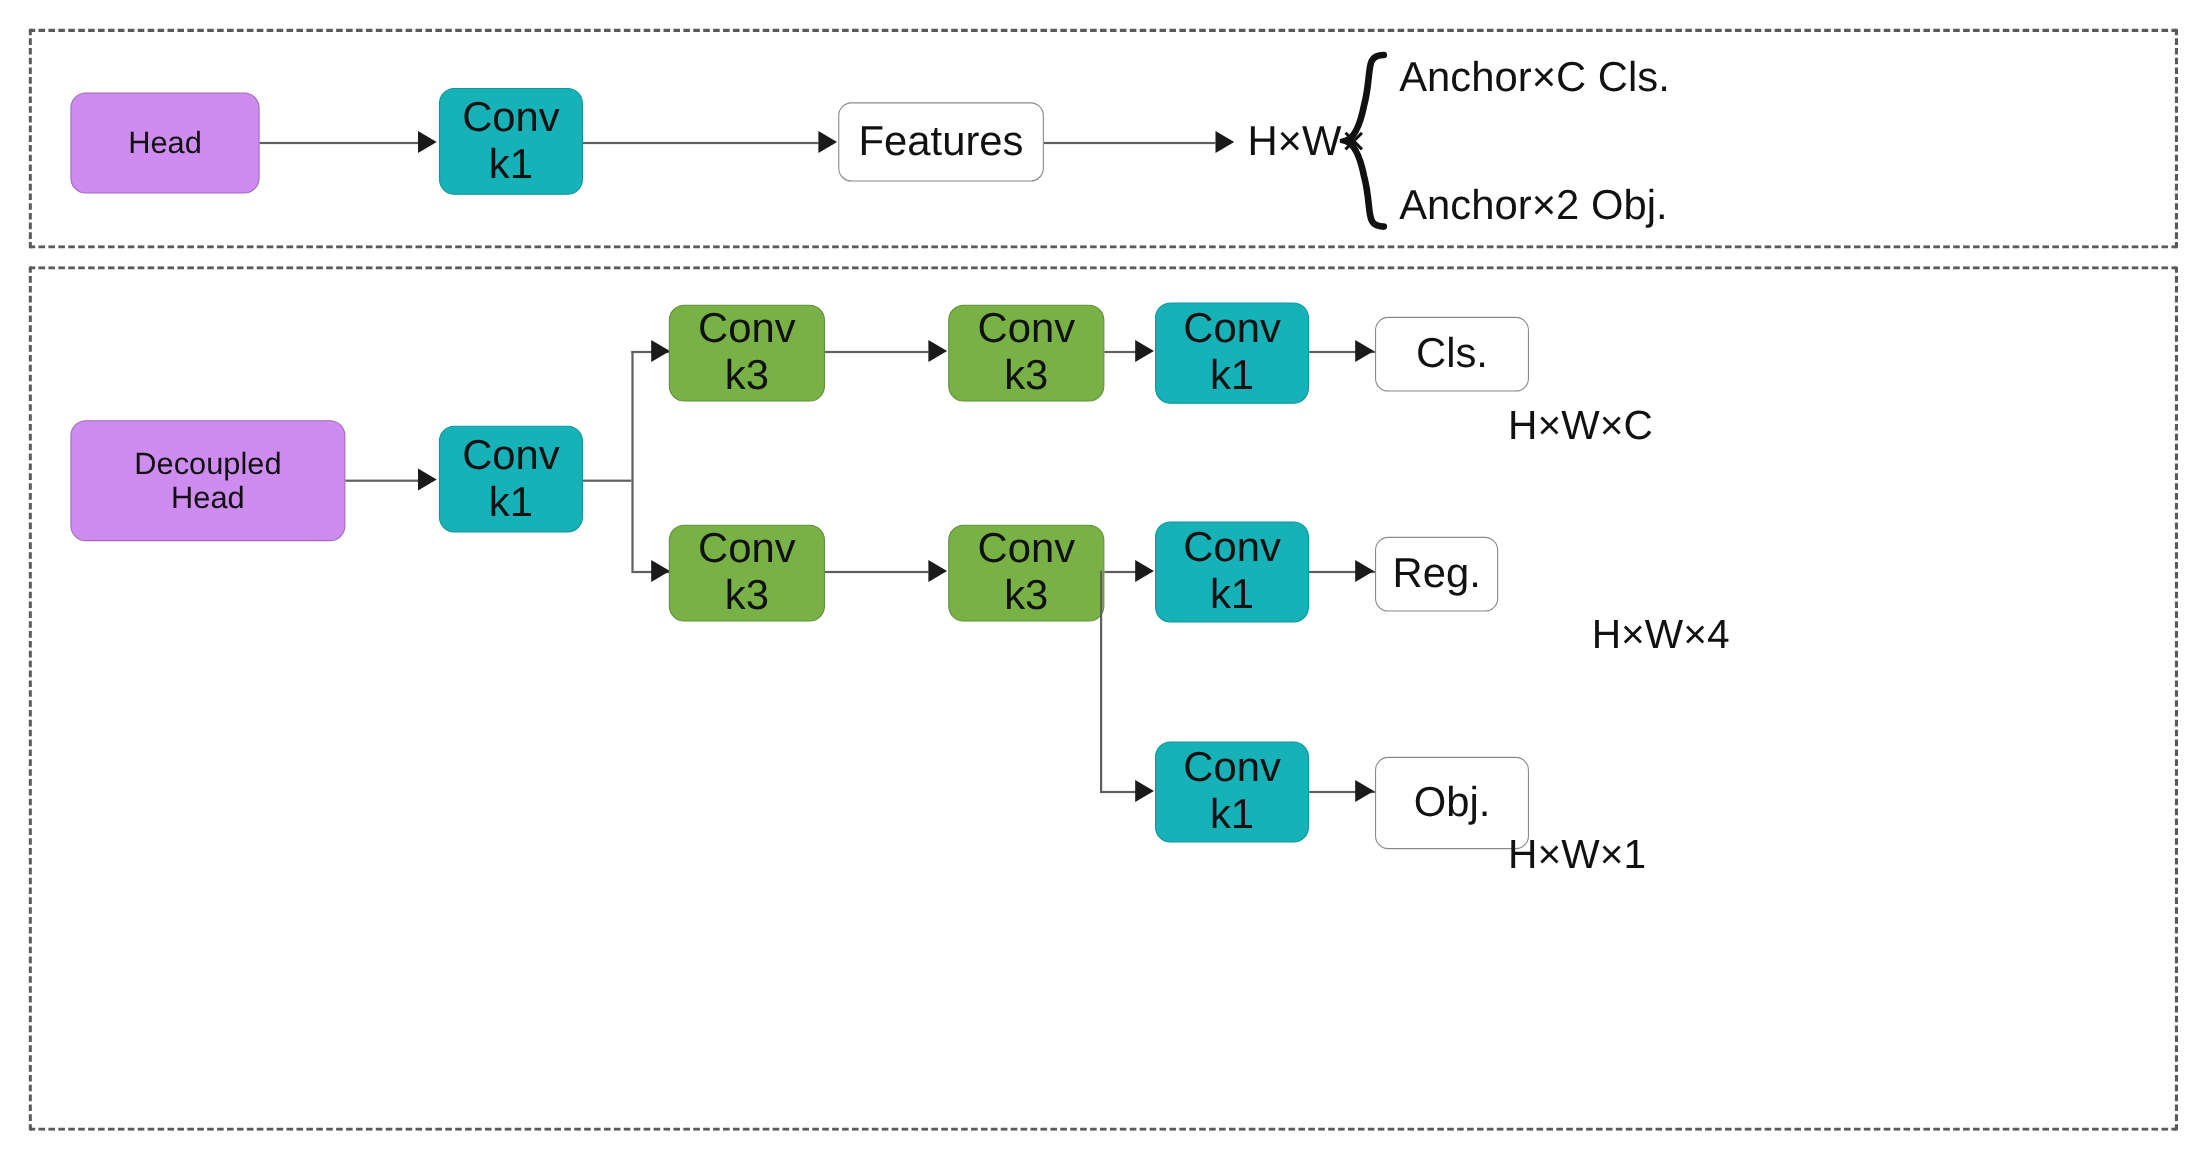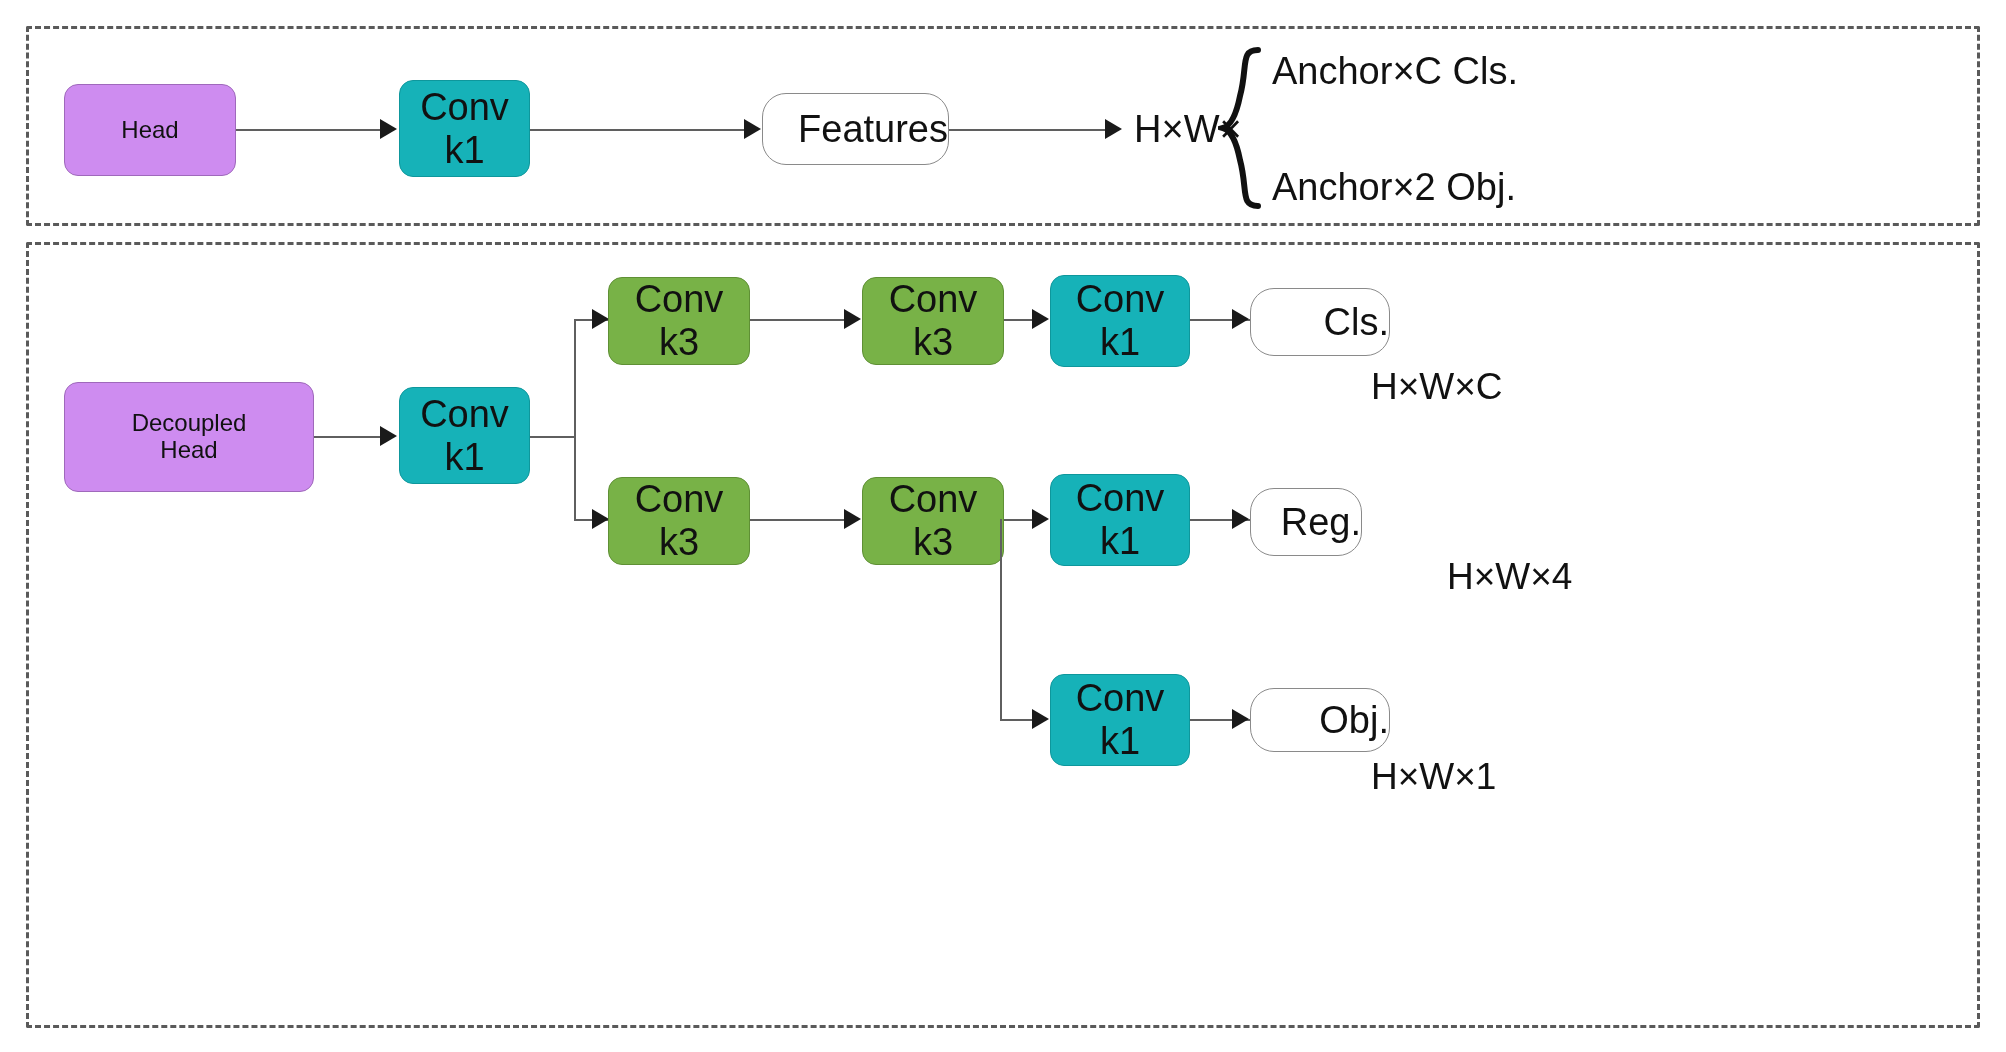--- a/index.html
+++ b/index.html
@@ -42,38 +42,37 @@
     text-align: center;
     white-space: pre-line;
   }
   .node .line1, .node .line2 {
     display: block;
     width: 100%;
   }
   .node-purple {
     background: #CE8CF0;
     border: 1px solid #9f69bb;
-    font-size: 24px;
+    font-size: 28px;
   }
   .node-teal {
     background: #16B2B8;
     border: 1px solid #0e979c;
     font-size: 38px;
   }
   .node-green {
     background: #78B247;
     border: 1px solid #5f9035;
     font-size: 38px;
   }
   .node-white {
     background: #ffffff;
     border: 1.5px solid #8a8a8a;
-    border-radius: 24px;
-    font-size: 38px;
-    text-align: right;
+    border-radius: 12px;
+    font-size: 38px;
   }
 
   
   .edge-h {
     position: absolute;
     height: 0;
     border-top: 2px solid #5f5f5f;
   }
   .edge-v {
     position: absolute;
@@ -236,19 +235,19 @@
   <div class="arrow" style="left:1032px; top:709px;"></div>
 
   <div class="node node-teal" style="left:1050px; top:674px; width:140px; height:92px;">
     <span class="line1">Conv</span>
     <span class="line2">k1</span>
   </div>
 
   <div class="edge-h" style="left:1190px; top:719px; width:60px;"></div>
   <div class="arrow" style="left:1232px; top:709px;"></div>
 
-  <div class="node node-white" style="left:1250px; top:688px; width:140px; height:64px;">
+  <div class="node node-white" style="left:1250px; top:688px; width:140px; height:84px;">
     <span class="line1">Obj.</span>
   </div>
 
   <div class="txt txt-dim" style="left:1360px; top:756px;">H×W×1</div>
 
 </div>
 
 </body></html>

